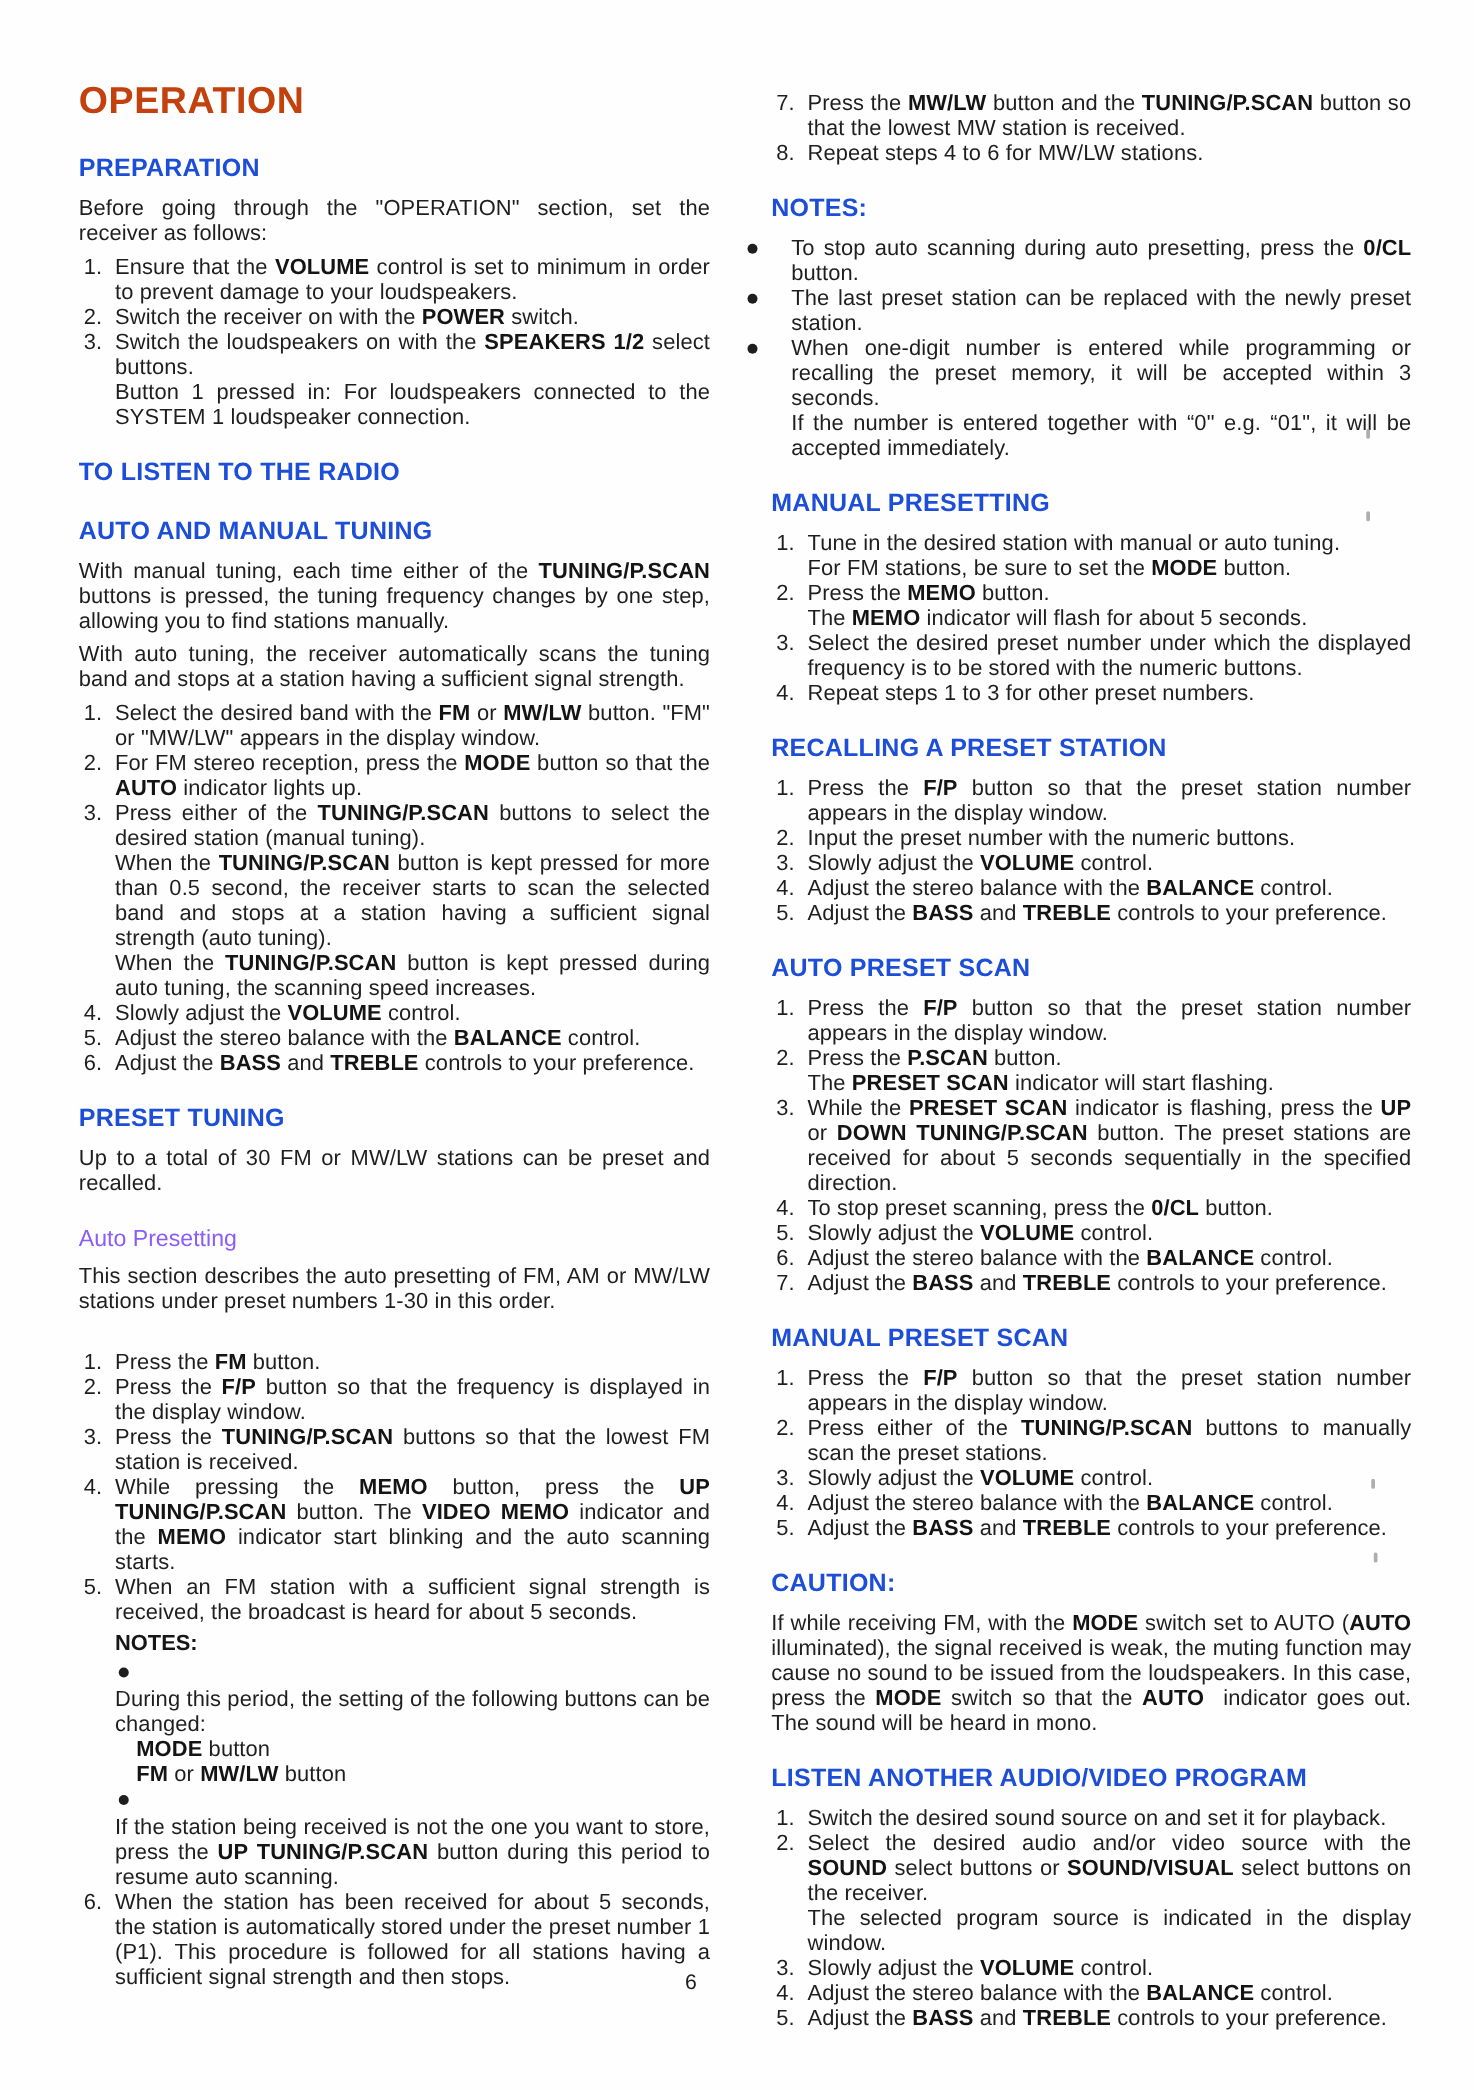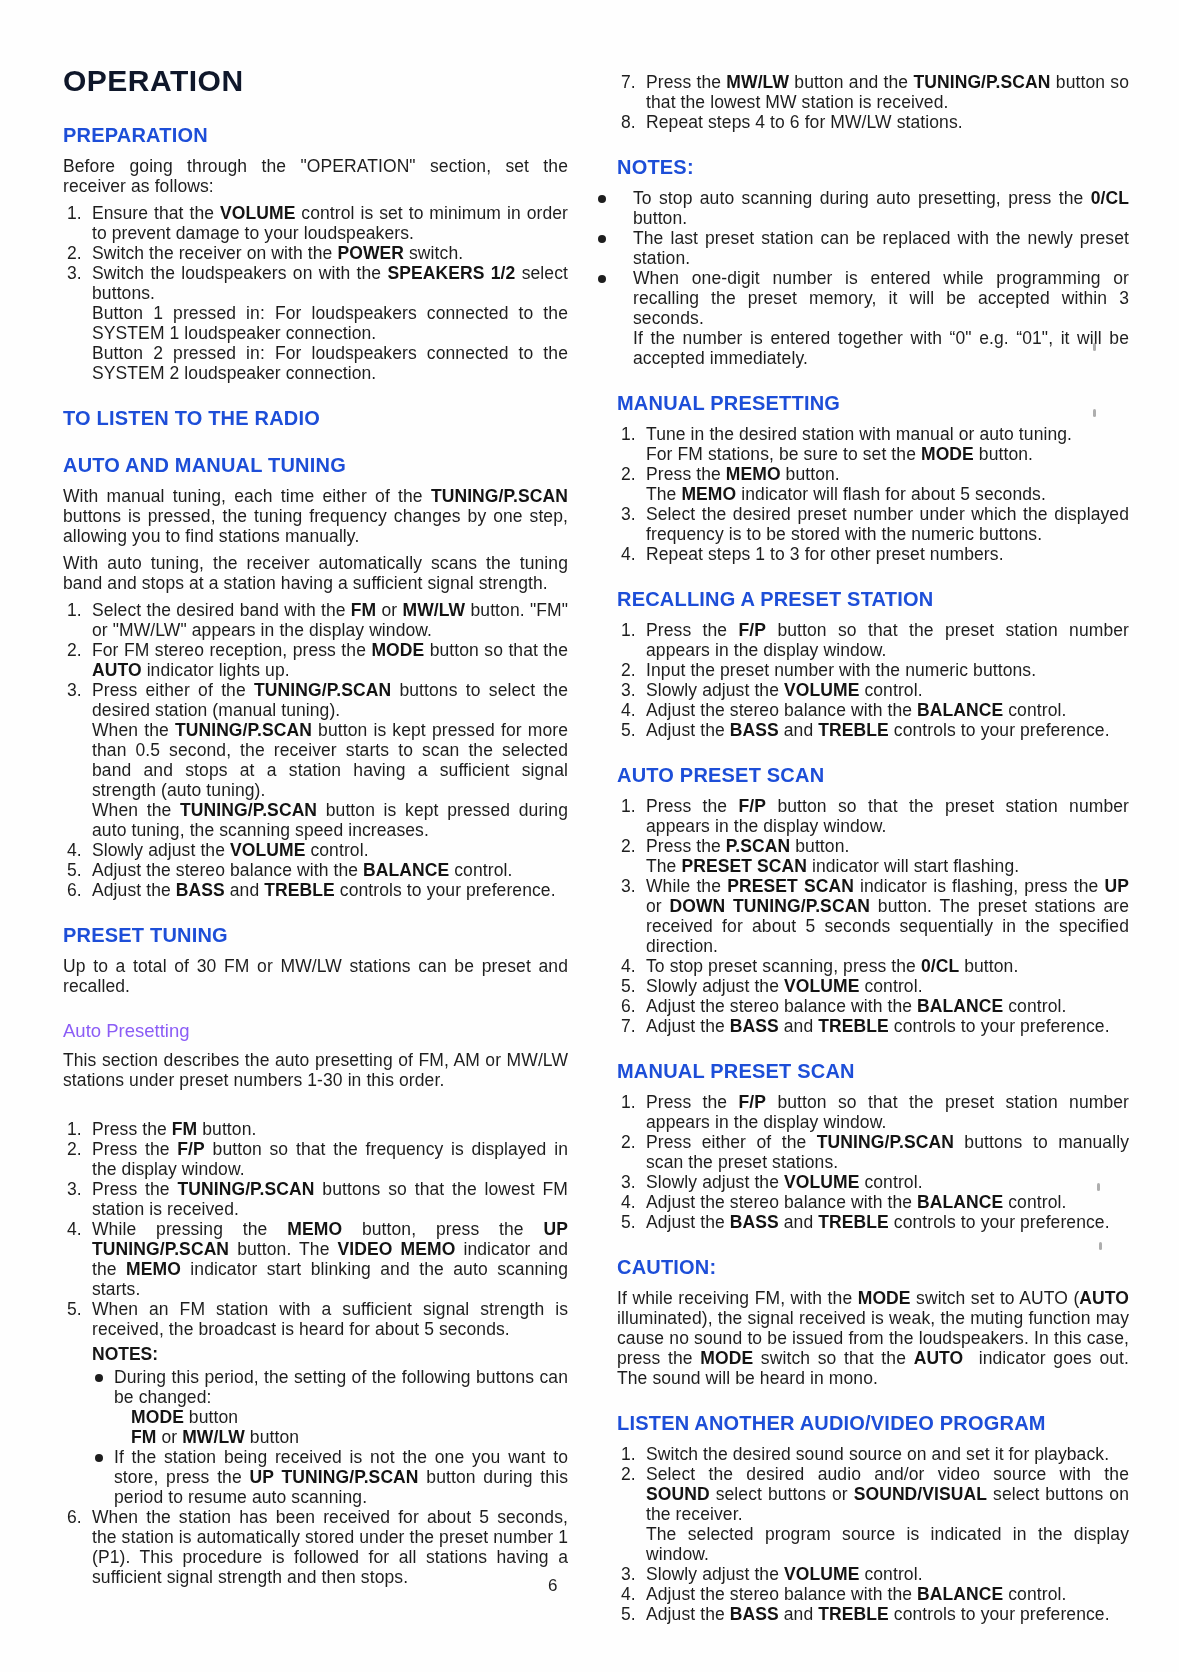--- a/index.html
+++ b/index.html
@@ -17,21 +17,21 @@
     background:#fefefe;
   }
   .cols{
     display:flex;
     padding:64px 0 0 63px;
   }
   .col{width:505px;}
   .col.right{width:512px;margin-left:49px;margin-top:8px;}
   
   .h1{
-    font-size:30px;font-weight:700;letter-spacing:.5px;color:#0f172a;
+    font-size:30px;font-weight:700;letter-spacing:.5px;color:#c2410c;
     margin:0 0 26px 0;
   }
   .h2{
     font-size:20px;font-weight:700;color:#1d4ed8;
     margin:24px 0 9px 0;letter-spacing:.2px;
   }
   .h3{
     font-size:18.5px;font-weight:400;color:#8b5cf6;
     margin:24px 0 8px 0;
   }
@@ -44,21 +44,21 @@
   
   .para,.line{
     font-size:17.5px;line-height:20px;letter-spacing:.1px;
     text-align:justify;
   }
   .para{margin:0 0 7px 0;}
   .li{display:flex;margin:0;}
   .li .num{flex:0 0 25px;padding-left:4px;font-size:17.5px;line-height:20px;}
   .li .body{flex:1;}
   .bullet{display:flex;}
-  .col.left .bullet{margin-left:29px;}
+  .col.left .bullet{margin-left:29px;flex-direction:column;}
   .bullet .marker{flex:0 0 22px;position:relative;}
   .bullet .marker::before{
     content:"";position:absolute;left:3px;top:7px;width:8px;height:8px;
     border-radius:50%;background:#1e1e1e;
   }
   .col.right .bullet .marker{flex:0 0 38px;margin-left:-22px;}
   .bullet .body{flex:1;}
   .sub{margin-left:17px;text-align:left;}
   .spacer{height:22px;}
   b{font-weight:700;color:#141414;}
@@ -91,21 +91,20 @@
           <span class="num">2.</span>
           <div class="body">
             <div class="line">Switch the receiver on with the <b>POWER</b> switch.</div>
           </div>
         </div>
         <div class="li">
           <span class="num">3.</span>
           <div class="body">
             <div class="line">Switch the loudspeakers on with the <b>SPEAKERS 1/2</b> select buttons.</div>
             <div class="line">Button 1 pressed in: For loudspeakers connected to the SYSTEM 1 loudspeaker connection.</div>
-            <div class="line">Button 2 pressed in: For loudspeakers connected to the SYSTEM 2 loudspeaker connection.</div>
           </div>
         </div>
         <div class="h2">TO LISTEN TO THE RADIO</div>
         <div class="h2">AUTO AND MANUAL TUNING</div>
         <div>
           <div class="para">With manual tuning, each time either of the <b>TUNING/P.SCAN</b> buttons is pressed, the tuning frequency changes by one step, allowing you to find stations manually.</div>
         </div>
         <div>
           <div class="para">With auto tuning, the receiver automatically scans the tuning band and stops at a station having a sufficient signal strength.</div>
         </div>

